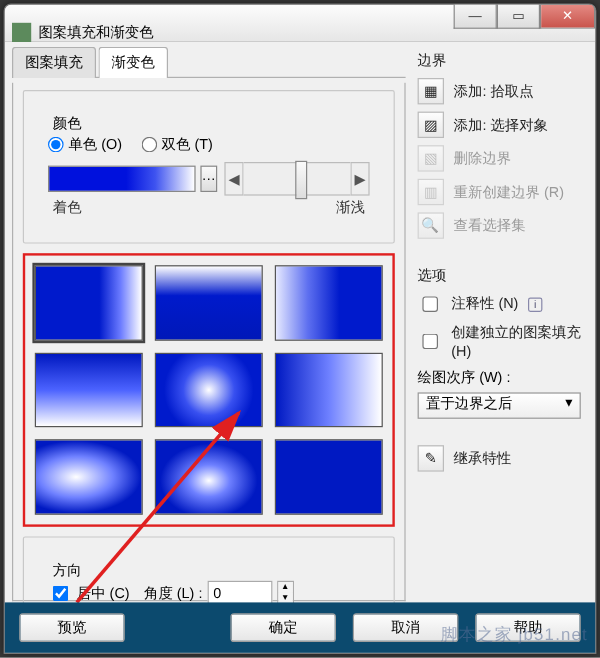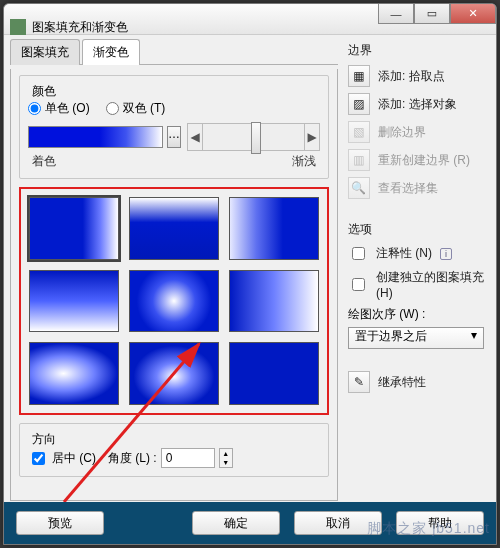--- a/index.html
+++ b/index.html
@@ -13,21 +13,21 @@
 .winbtn.max{background:linear-gradient(#f5f5f5,#ddd)}
 .winbtn.close{background:linear-gradient(#e48a83,#c9544c);color:#fff;width:46px;border-radius:0 4px 0 0}
 .body{position:absolute;top:28px;left:0;right:0;bottom:0;padding:6px;display:flex}
 .left{width:328px}
 .right{flex:1;padding-left:10px}
 .tabs{display:flex;border-bottom:1px solid #b0b0b0;margin-bottom:4px}
 .tab{padding:4px 10px;border:1px solid #b0b0b0;border-bottom:none;background:#f0f0f0;margin-right:2px;border-radius:3px 3px 0 0;position:relative;top:1px}
 .tab.inactive{background:#e2e2e2}
 .tab.active{background:#fff}
 .panel{border:1px solid #b0b0b0;border-top:none;padding:6px 8px;background:#f0f0f0;height:432px}
-.grp{border:1px solid #c8c8c8;border-radius:2px;padding:8px;margin-bottom:8px}
+.grp{border:1px solid #c8c8c8;border-radius:2px;padding:20px;margin-bottom:8px}
 .grp-title{font-size:12px;margin-top:-16px;background:#f0f0f0;display:inline-block;padding:0 4px}
 .row{display:flex;align-items:center;gap:16px;margin-bottom:6px}
 .radio{display:flex;align-items:center;gap:4px}
 .radio input{margin:0}
 .slider-row{display:flex;align-items:center;gap:6px}
 .slider-track{flex:1;height:22px;border:1px solid #888;background:linear-gradient(90deg,#0011dd 0%,#0011dd 53%,#3e53f0 73%,#fff 100%);position:relative}
 .slider-handle{width:14px;height:22px;background:linear-gradient(#fafafa,#ddd);border:1px solid #888;margin-left:-2px}
 .arrow-btn{width:16px;height:28px;display:flex;align-items:center;justify-content:center;color:#555;border:1px solid #bbb;background:#eee}
 .labels{display:flex;justify-content:space-between;font-size:11px;color:#333;padding:0 4px;margin-top:2px}
 .redbox{border:2px solid #e02020;padding:8px;display:grid;grid-template-columns:repeat(3,1fr);grid-template-rows:repeat(3,1fr);gap:10px;height:228px;margin-bottom:8px}

